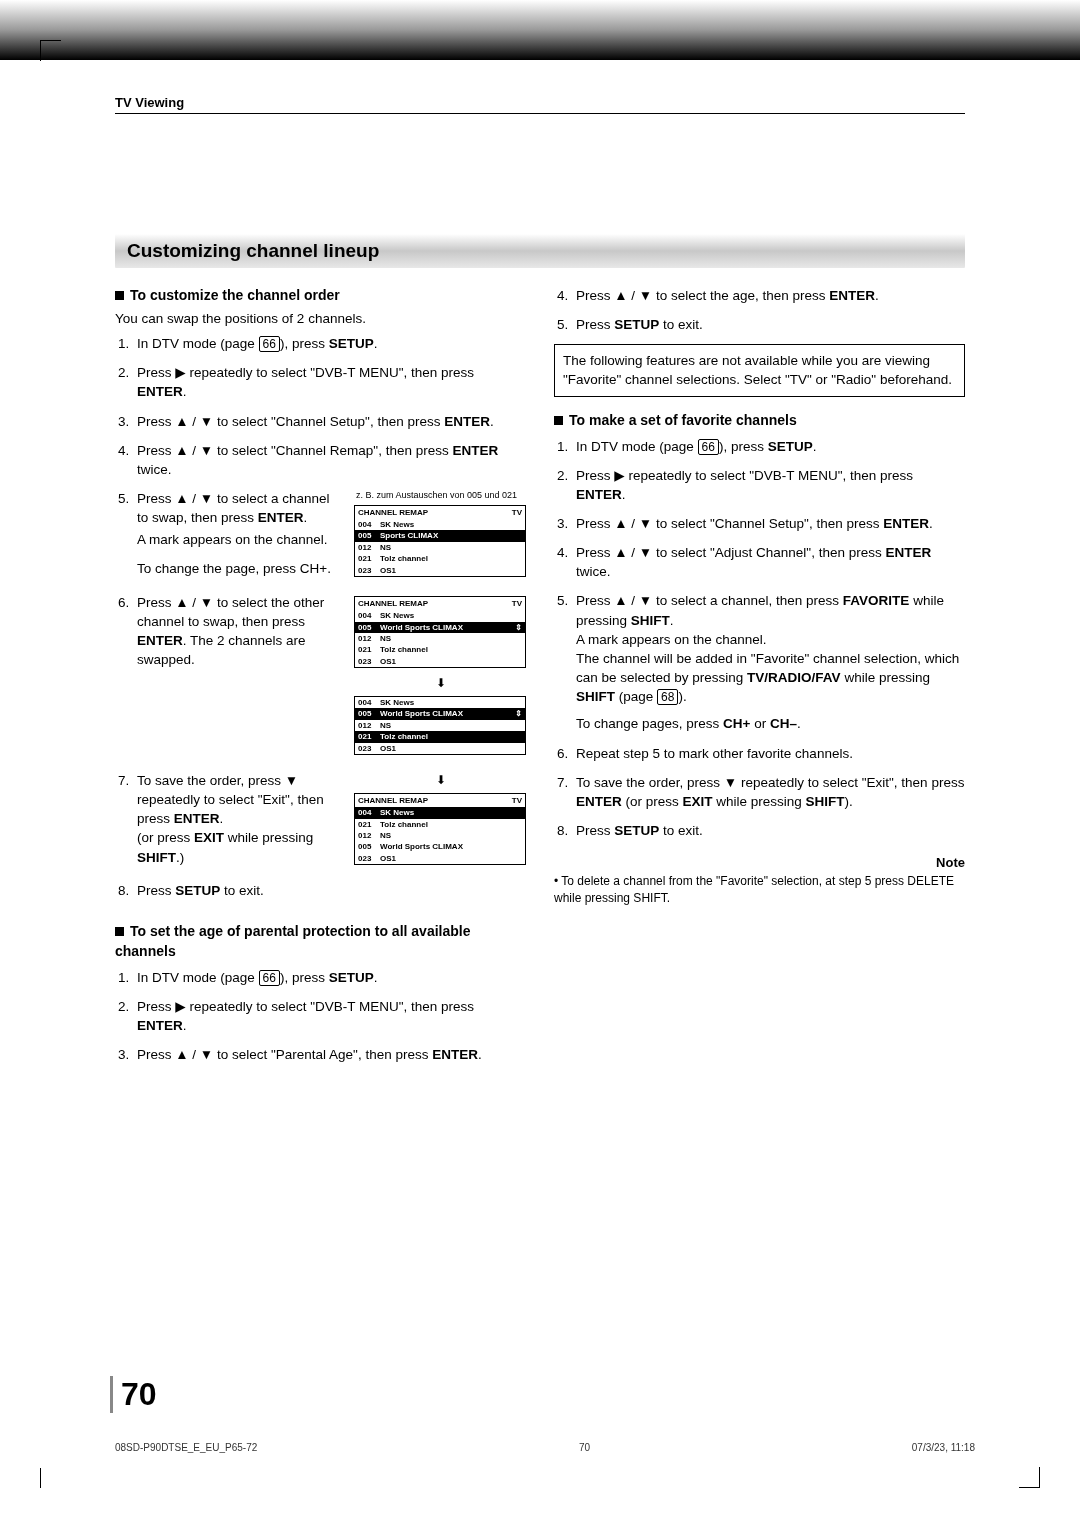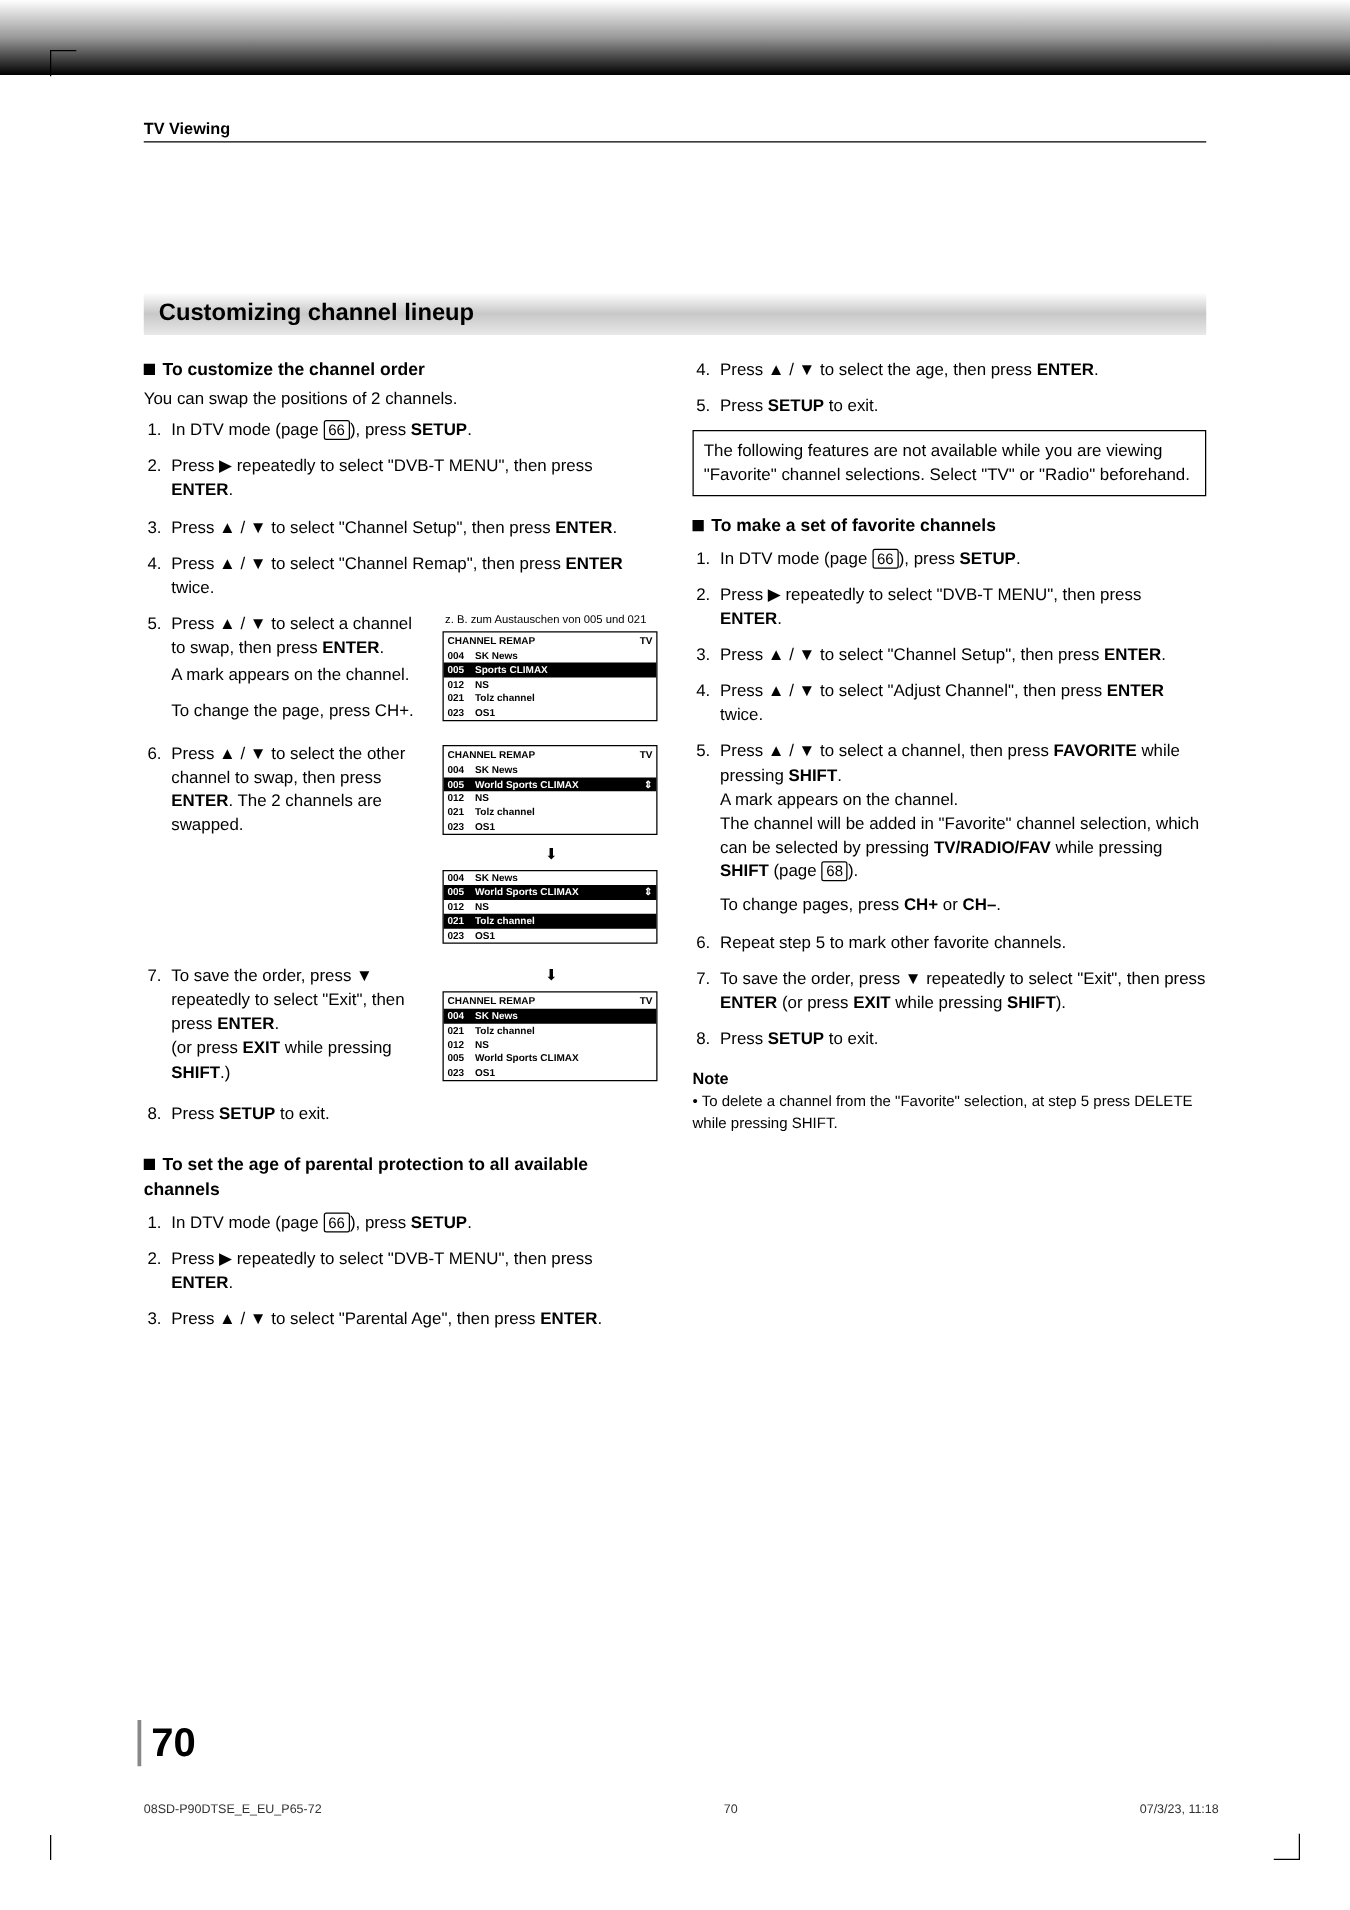--- a/index.html
+++ b/index.html
@@ -345,21 +345,21 @@
           <span>Press ▲ / ▼ to select a channel, then press </span><b>FAVORITE</b><span> while pressing </span><b>SHIFT</b><span>.</span><br>
           <span>A mark appears on the channel.</span><br>
           <span>The channel will be added in "Favorite" channel selection, which can be selected by pressing </span><b>TV/RADIO/FAV</b><span> while pressing </span><b>SHIFT</b><span> (page </span><span class="page-ref">68</span><span>).</span>
           <div style="margin-top:8px;"><span>To change pages, press </span><b>CH+</b><span> or </span><b>CH–</b><span>.</span></div>
         </li>
         <li>Repeat step 5 to mark other favorite channels.</li>
         <li><span>To save the order, press ▼ repeatedly to select "Exit", then press </span><b>ENTER</b><span> (or press </span><b>EXIT</b><span> while pressing </span><b>SHIFT</b><span>).</span></li>
         <li><span>Press </span><b>SETUP</b><span> to exit.</span></li>
       </ol>
 
-      <div style="font-weight:bold; font-size:13px; margin-top:14px;">Note</div>
+      <div style="font-weight:bold; font-size:13px; margin-top:14px;text-align:right;">Note</div>
       <div style="font-size:12px;">• To delete a channel from the "Favorite" selection, at step 5 press DELETE while pressing SHIFT.</div>
     </div>
   </div>
 </div>
 
 <div class="page-number">70</div>
 
 <div class="footer">
   <span>08SD-P90DTSE_E_EU_P65-72</span>
   <span>70</span>

